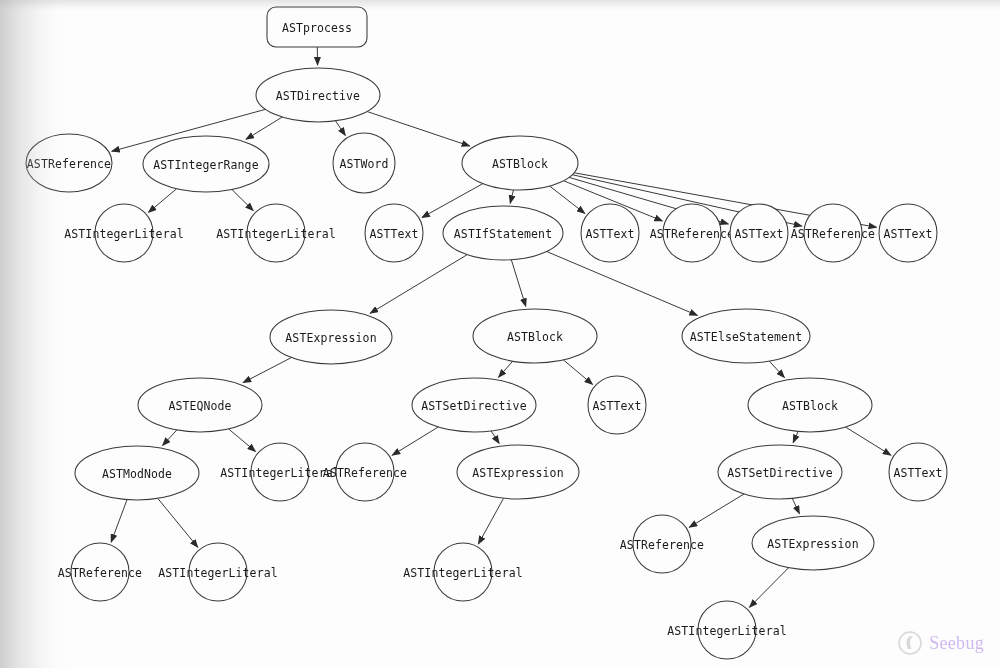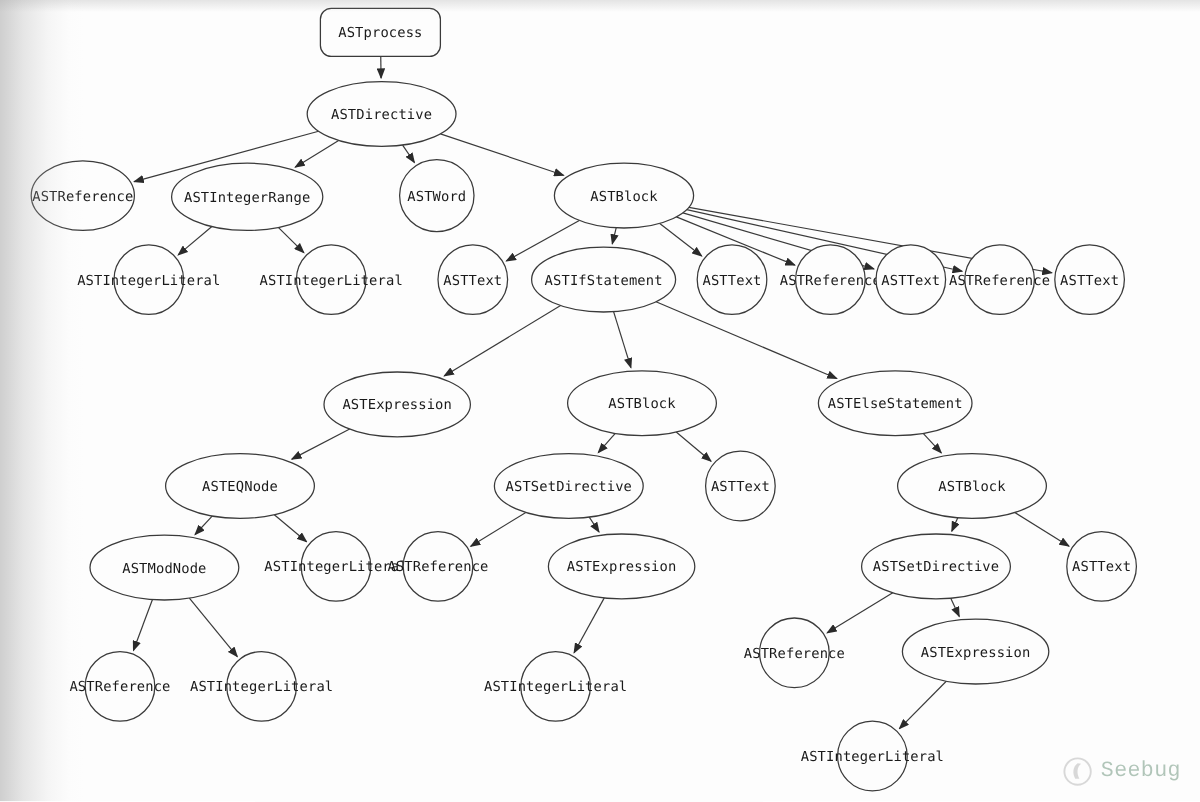--- a/index.html
+++ b/index.html
@@ -69,23 +69,23 @@
     right: 16px;
     bottom: 12px;
     display: flex;
     align-items: center;
     gap: 6px;
     opacity: 0.32;
     z-index: 6;
     pointer-events: none;
   }
   #watermark .wm-text {
-    font-family: Liberation Mono, monospace;
+    font-family: Liberation Serif, serif;
     font-size: 18px;
-    color: #14532d;
+    color: #6d28d9;
     letter-spacing: 0.3px;
   }
 </style>
 </head>
 <body>
 
 <div id="canvas-wrap">
 
   <svg id="tree" viewBox="0 0 1000 668" xmlns="http://www.w3.org/2000/svg">
     <defs>

